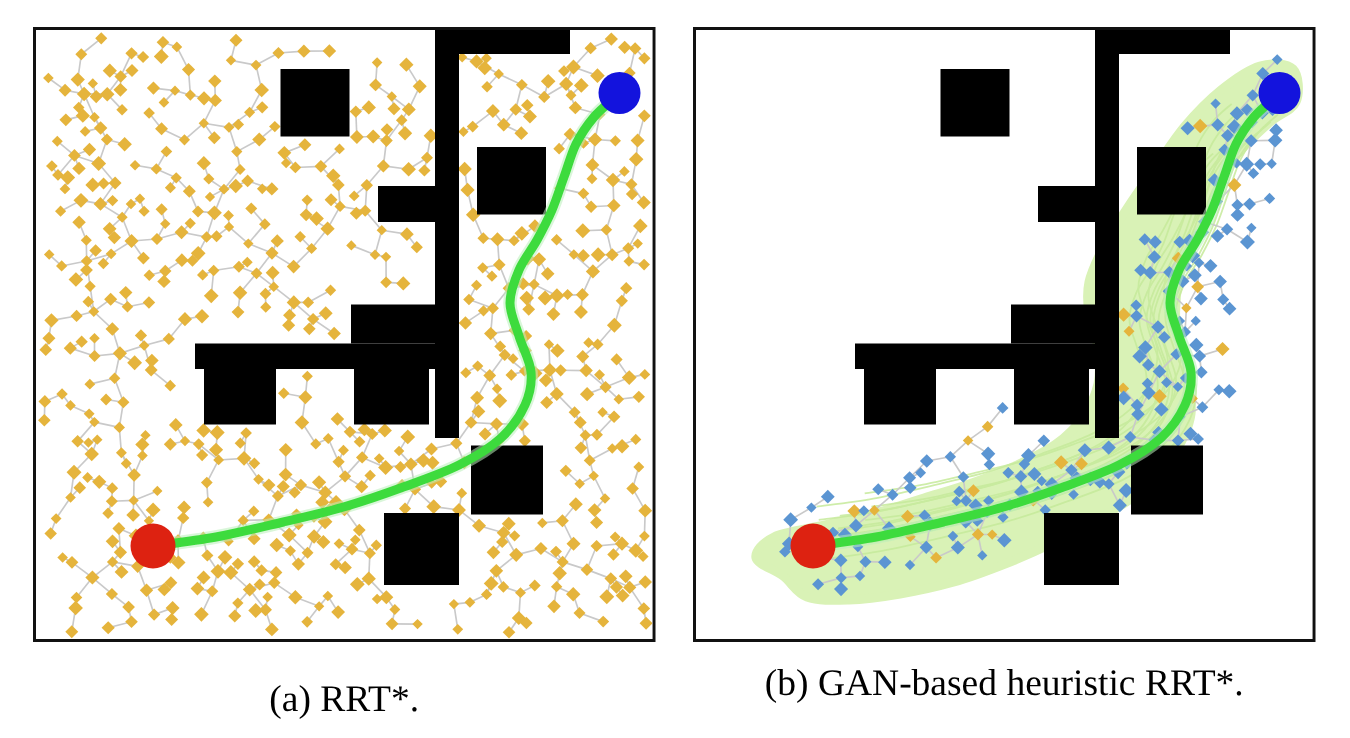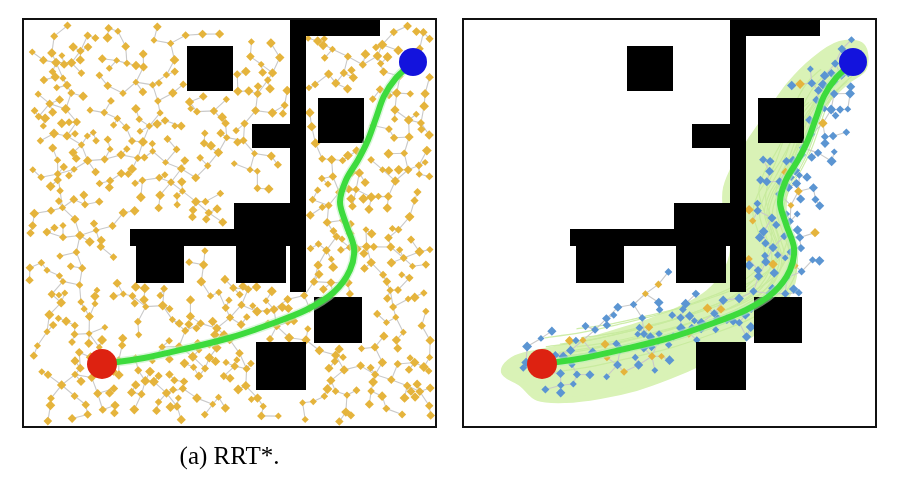--- a/index.html
+++ b/index.html
@@ -35,21 +35,21 @@
   }
   .caption {
     position: absolute;
     top: 440px;
     font-size: 25px;
     line-height: 32px;
     color: #000000;
     white-space: nowrap;
     font-family: "Liberation Serif", "DejaVu Serif", serif;
   }
-  #caption-a { left: 22px; width: 415px; text-align: center; }
+  #caption-a { left: 22px; width: 415px; text-align: center; margin-top: 11px; }
   #caption-b { left: 462px; width: 415px; text-align: center; }
 </style>
 </head>
 <body>
 
 <div id="figure">
 
   <div class="panel" id="panel-a">
       <svg viewBox="0 0 411 406" preserveAspectRatio="none">
         <rect x="0" y="0" width="411" height="406" fill="#ffffff"></rect>
@@ -1720,14 +1720,15 @@
           <rect x="232" y="322" width="50" height="48" fill="#000000"></rect>
         </g>
         <path d="M 78 344 C 85.0 343.0, 105.5 340.7, 120.0 338.0 C 134.5 335.3, 150.8 331.3, 165.0 328.0 C 179.2 324.7, 191.8 321.8, 205.0 318.0 C 218.2 314.2, 231.2 309.7, 244.0 305.0 C 256.8 300.3, 271.0 295.5, 282.0 290.0 C 293.0 284.5, 302.7 278.7, 310.0 272.0 C 317.3 265.3, 322.7 257.3, 326.0 250.0 C 329.3 242.7, 330.7 235.7, 330.0 228.0 C 329.3 220.3, 324.3 211.7, 322.0 204.0 C 319.7 196.3, 316.0 189.3, 316.0 182.0 C 316.0 174.7, 319.0 167.0, 322.0 160.0 C 325.0 153.0, 330.3 146.7, 334.0 140.0 C 337.7 133.3, 341.0 127.0, 344.0 120.0 C 347.0 113.0, 349.3 105.3, 352.0 98.0 C 354.7 90.7, 356.7 82.7, 360.0 76.0 C 363.3 69.3, 367.8 63.0, 372.0 58.0 C 376.2 53.0, 382.8 48.0, 385.0 46.0" fill="none" stroke="#b9efb9" stroke-width="9" stroke-linecap="round" stroke-linejoin="round" opacity="0.55"></path>
         <path d="M 78 344 C 85.0 343.0, 105.5 340.7, 120.0 338.0 C 134.5 335.3, 150.8 331.3, 165.0 328.0 C 179.2 324.7, 191.8 321.8, 205.0 318.0 C 218.2 314.2, 231.2 309.7, 244.0 305.0 C 256.8 300.3, 271.0 295.5, 282.0 290.0 C 293.0 284.5, 302.7 278.7, 310.0 272.0 C 317.3 265.3, 322.7 257.3, 326.0 250.0 C 329.3 242.7, 330.7 235.7, 330.0 228.0 C 329.3 220.3, 324.3 211.7, 322.0 204.0 C 319.7 196.3, 316.0 189.3, 316.0 182.0 C 316.0 174.7, 319.0 167.0, 322.0 160.0 C 325.0 153.0, 330.3 146.7, 334.0 140.0 C 337.7 133.3, 341.0 127.0, 344.0 120.0 C 347.0 113.0, 349.3 105.3, 352.0 98.0 C 354.7 90.7, 356.7 82.7, 360.0 76.0 C 363.3 69.3, 367.8 63.0, 372.0 58.0 C 376.2 53.0, 382.8 48.0, 385.0 46.0" fill="none" stroke="#3ddb3d" stroke-width="6" stroke-linecap="round" stroke-linejoin="round"></path>
         <circle cx="78" cy="344" r="15" fill="#dd2211"></circle>
         <circle cx="389" cy="42" r="14" fill="#1313dd"></circle>
       </svg>
     </div>
 
   <div class="caption" id="caption-a">(a) RRT*.</div>
+  <div class="caption" id="caption-b">(b) GAN-based heuristic RRT*.</div>
 
 </div>
 
 </body></html>

